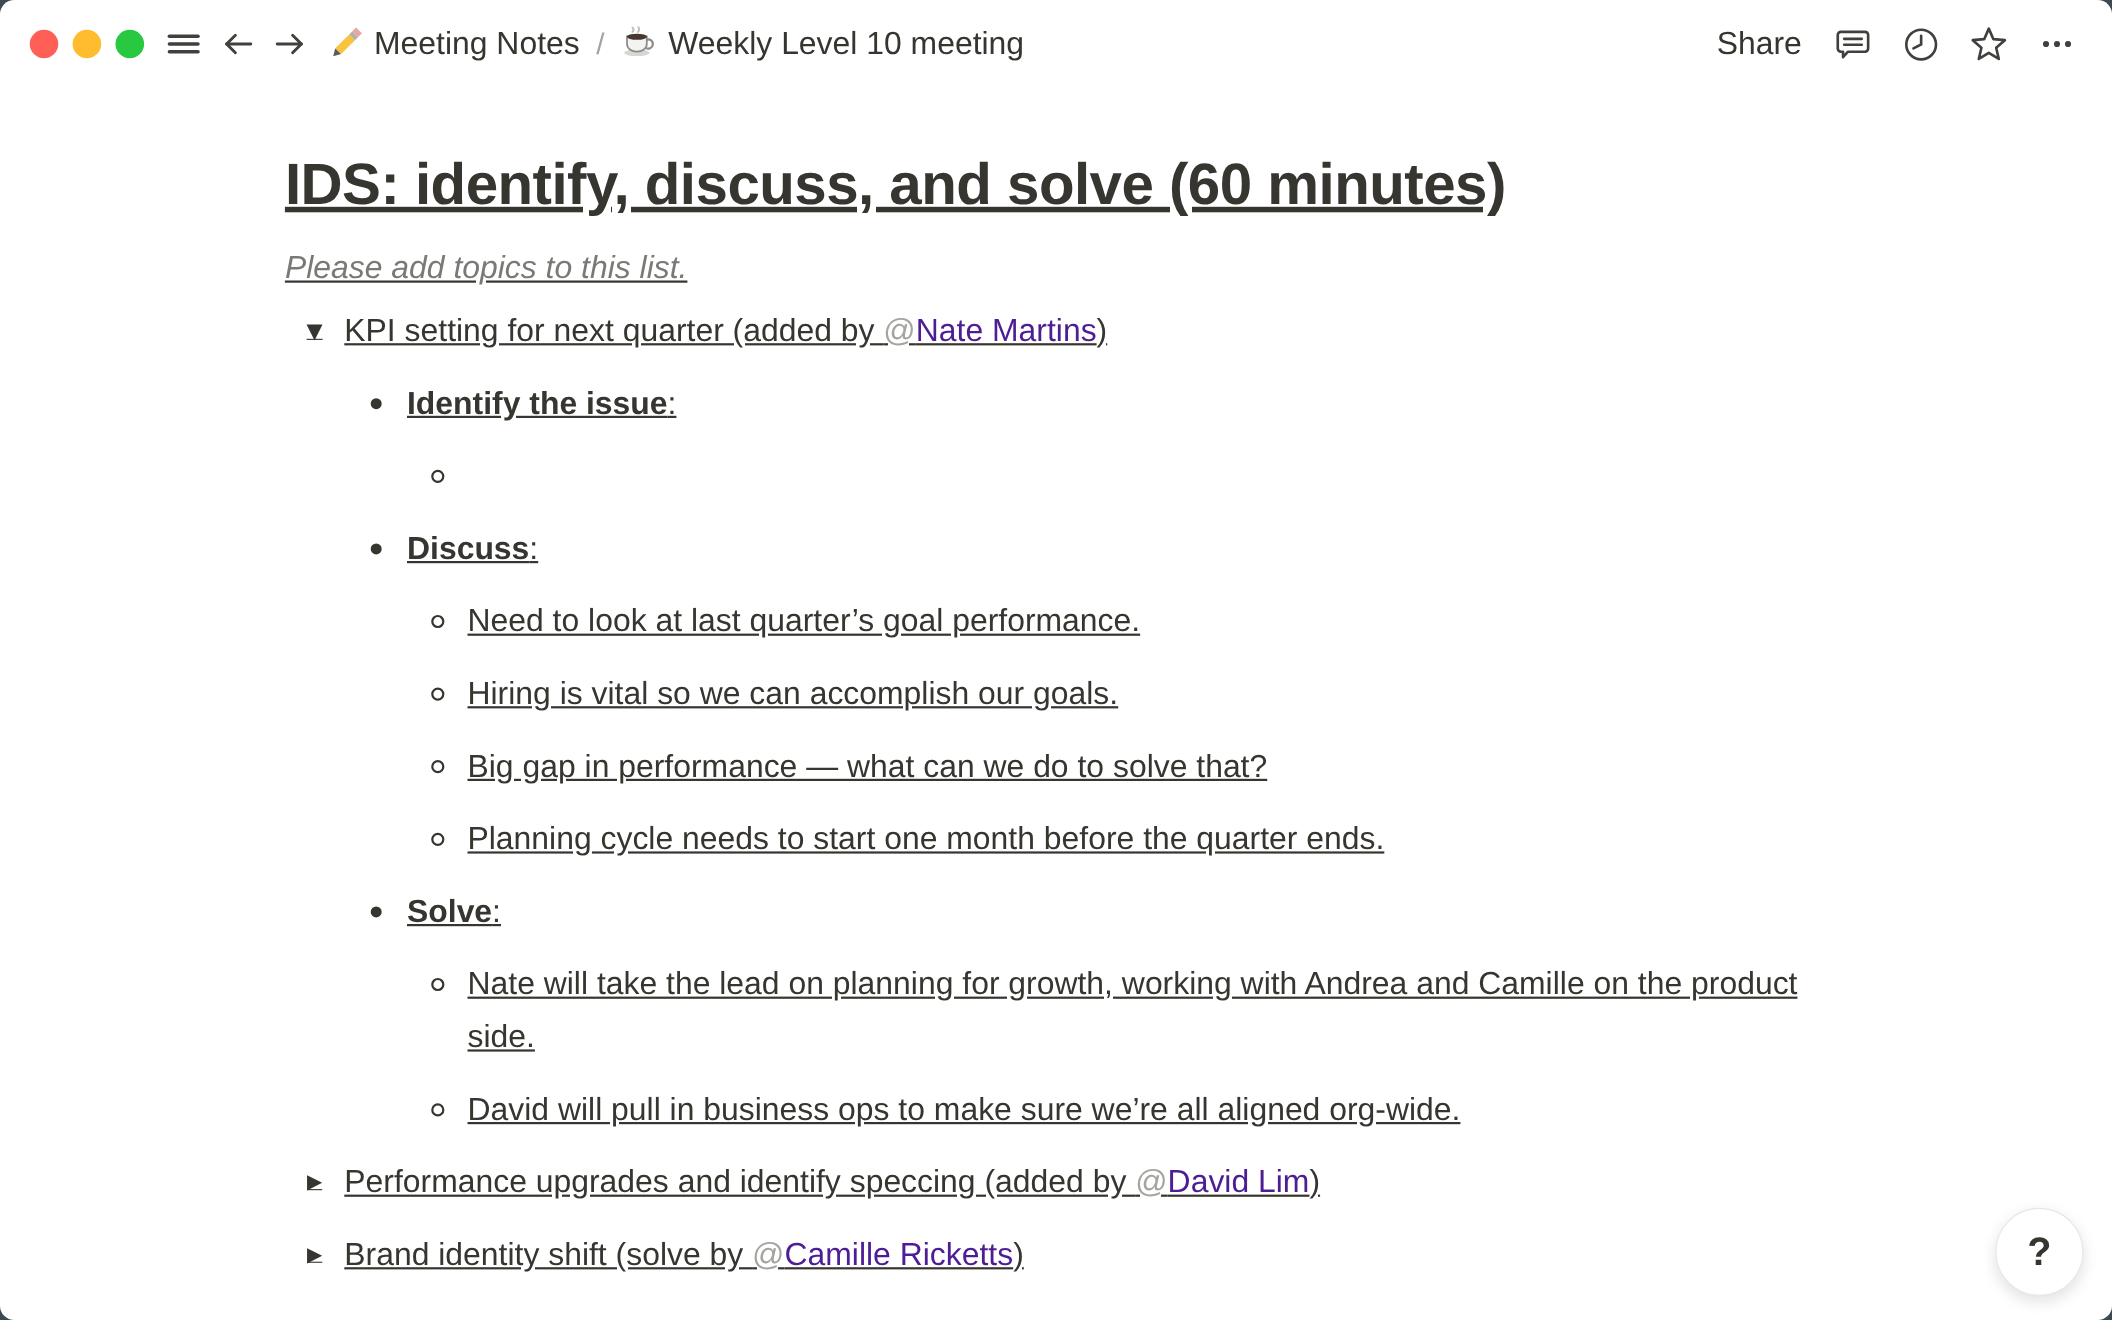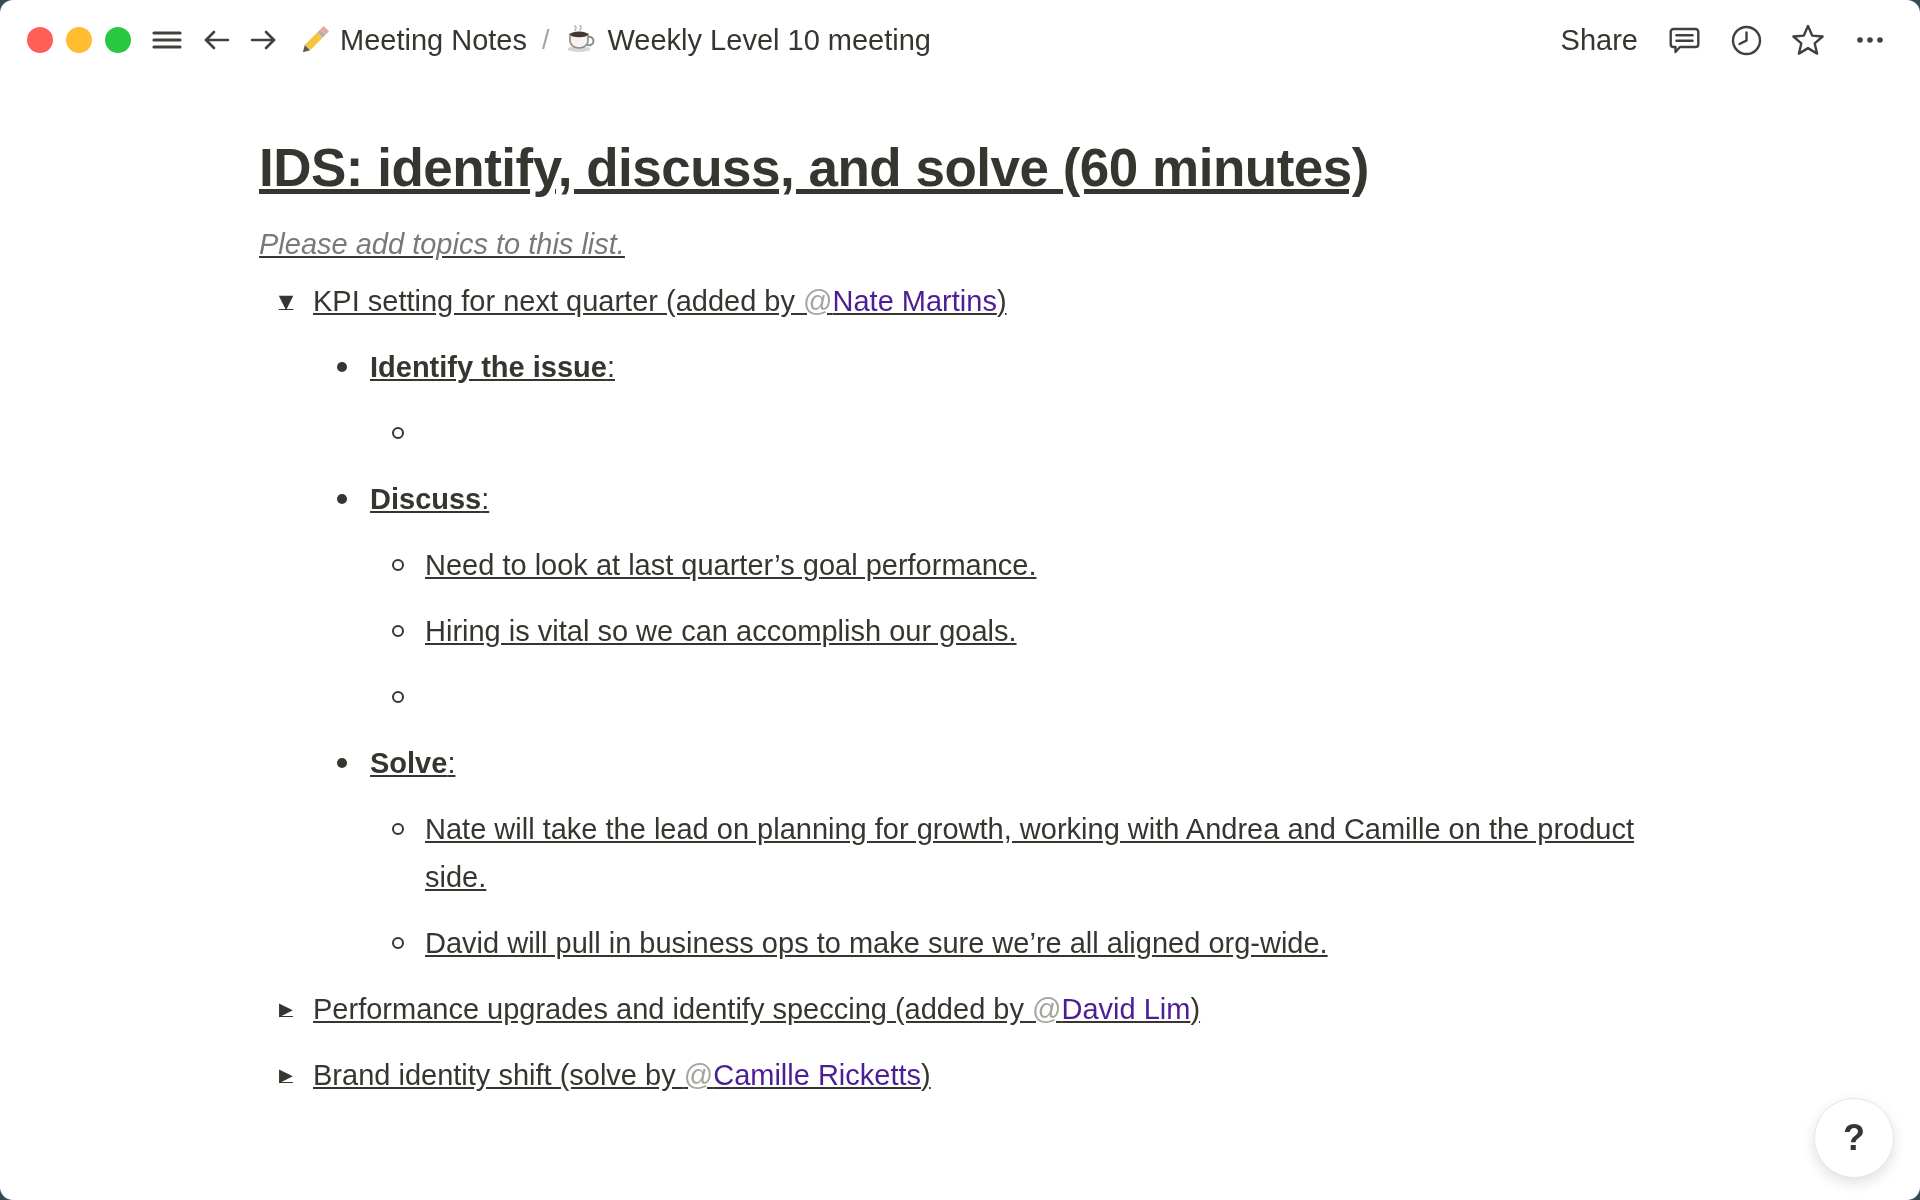--- a/index.html
+++ b/index.html
@@ -31,21 +31,21 @@
 
   .tb-btn {
     width:40px; height:44px;
     display:flex; align-items:center; justify-content:center;
     flex:0 0 auto;
   }
   .hamburger { margin-left:16px; }
   .nav-arrows { display:flex; margin-left:10px; gap:6px; }
 
   .breadcrumb { display:flex; align-items:center; margin-left:16px; font-size:29px; }
-  .crumb { display:flex; align-items:center; gap:10px; color:#37352F; }
+  .crumb { display:flex; gap:10px; color:#37352F; }
   .crumb-sep { color:#A5A39E; margin:0 15px; font-size:27px; }
 
   .tb-spacer { flex:1; }
   .share { font-size:29px; color:#37352F; margin-right:26px; }
   .tb-icons { display:flex; align-items:center; gap:22px; }
 
   
   .content { margin-left:259px; width:1382px;text-decoration:underline; }
   .page-title {
     margin-top:56px;
@@ -242,25 +242,32 @@
         <div class="btext">Need to look at last quarter’s goal performance.</div>
       </div>
 
       <div class="block l2">
         <div class="marker">
             <span class="ring"></span>
           </div>
         <div class="btext">Hiring is vital so we can accomplish our goals.</div>
       </div>
 
-
-      <div class="block l2">
-        <div class="marker">
-            <span class="ring"></span>
-          </div>
+      <div class="block l2">
+        <div class="marker">
+            <span class="ring"></span>
+          </div>
+        <div class="btext">Big gap in performance — what can we do to solve that?</div>
+      </div>
+
+      <div class="block l2">
+        <div class="marker">
+            <span class="ring"></span>
+          </div>
+        <div class="btext">Planning cycle needs to start one month before the quarter ends.</div>
       </div>
 
       <div class="block l1">
         <div class="marker">
             <span class="dot"></span>
           </div>
         <div class="btext"><span class="bold">Solve</span><span>:</span></div>
       </div>
 
       <div class="block l2">

